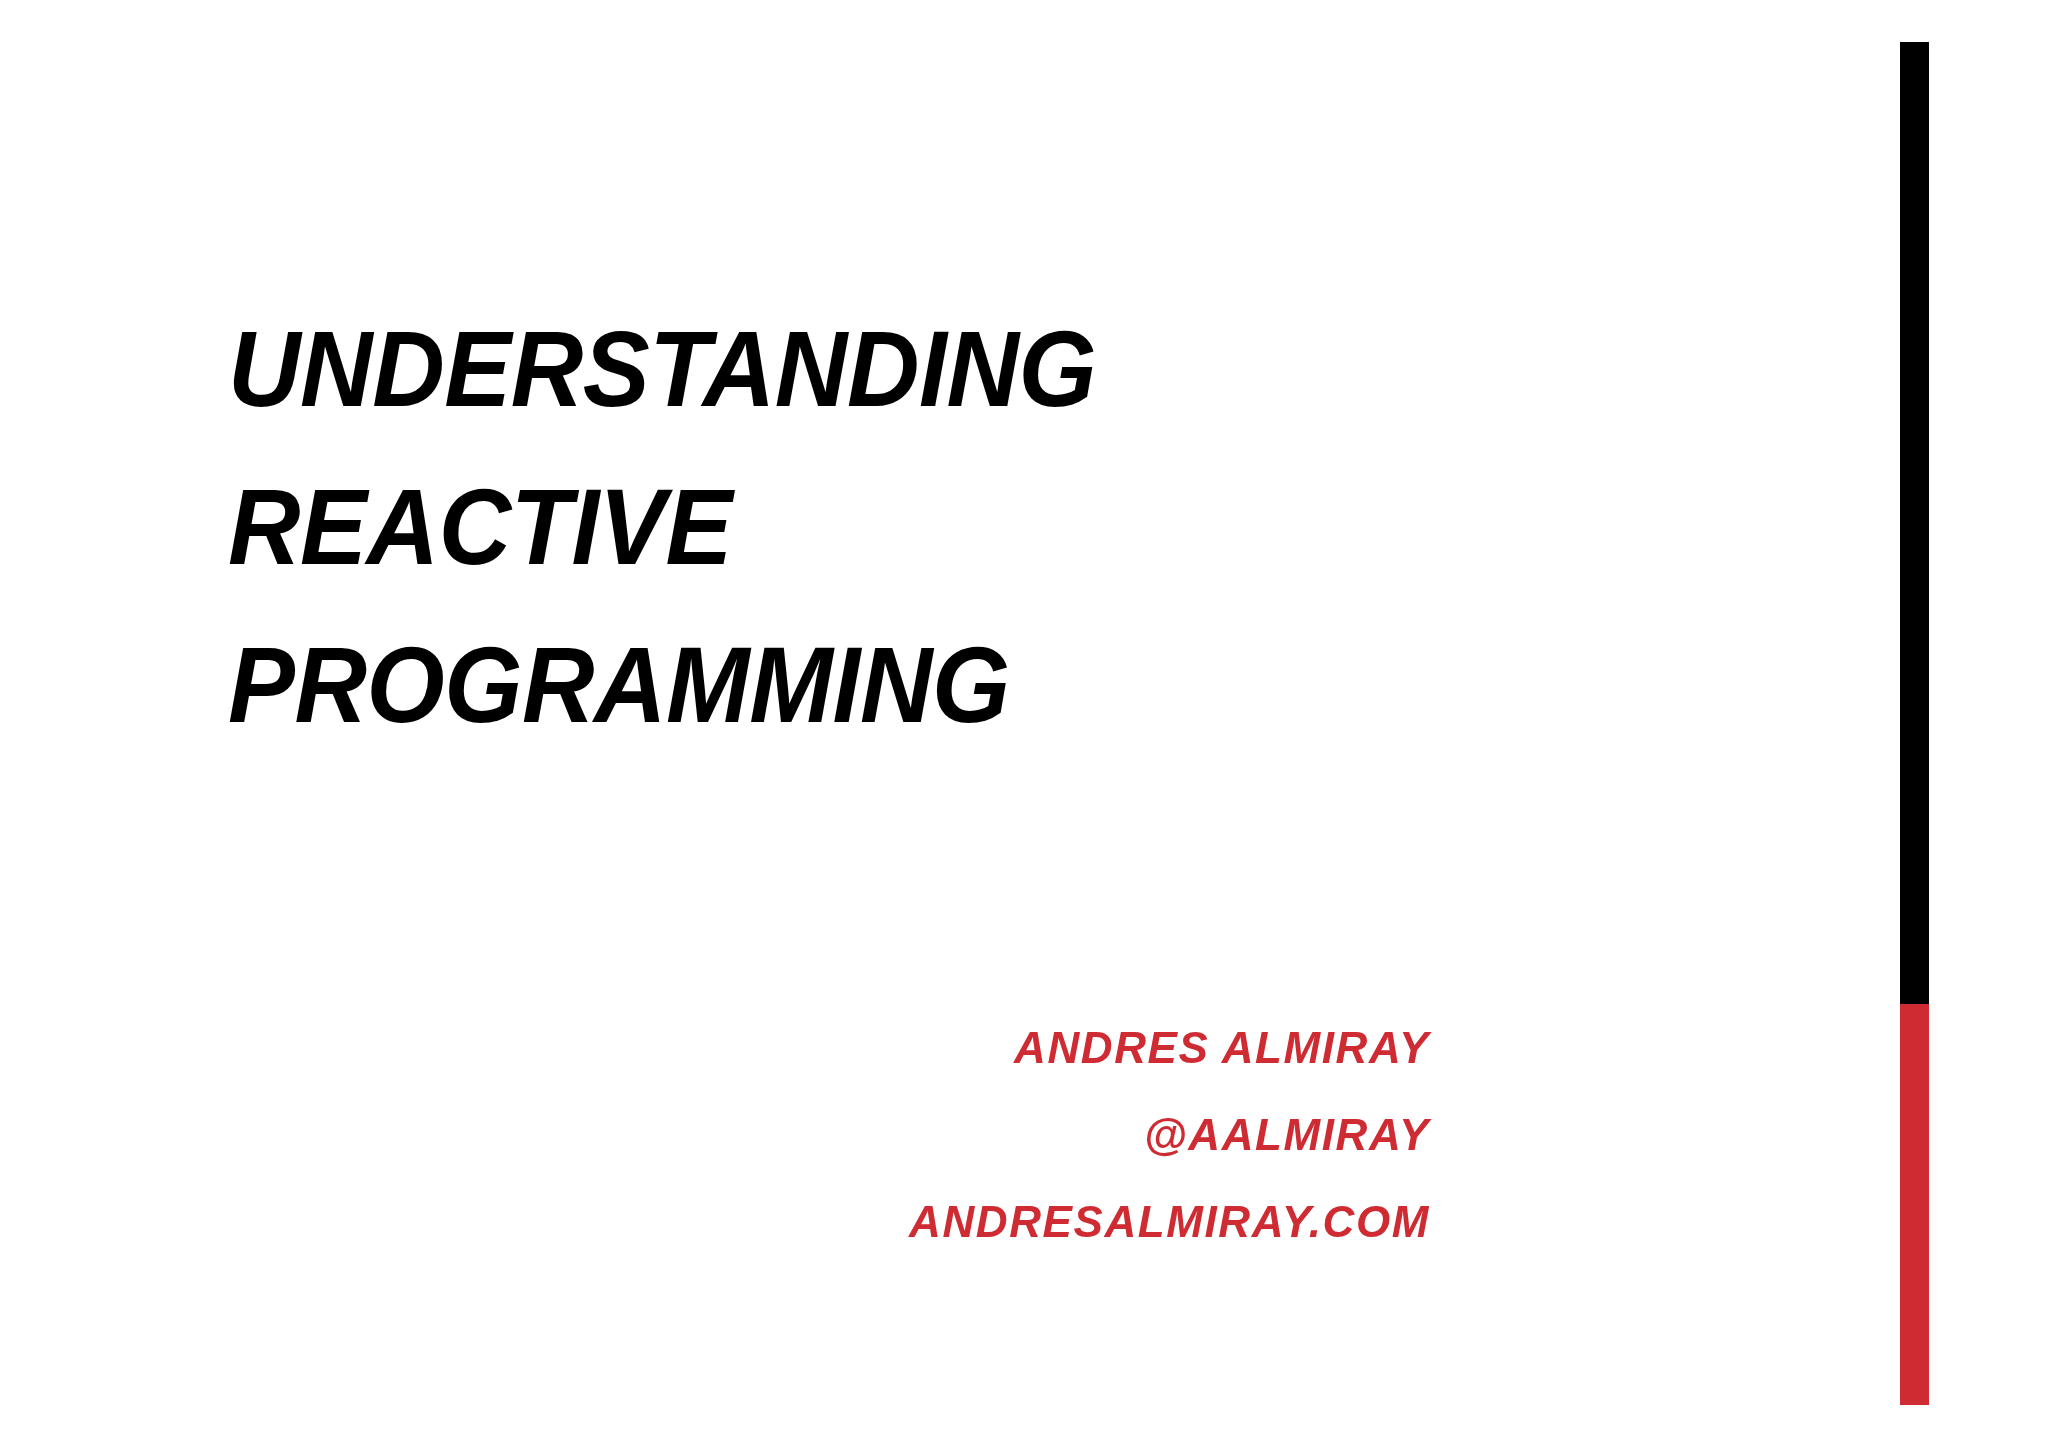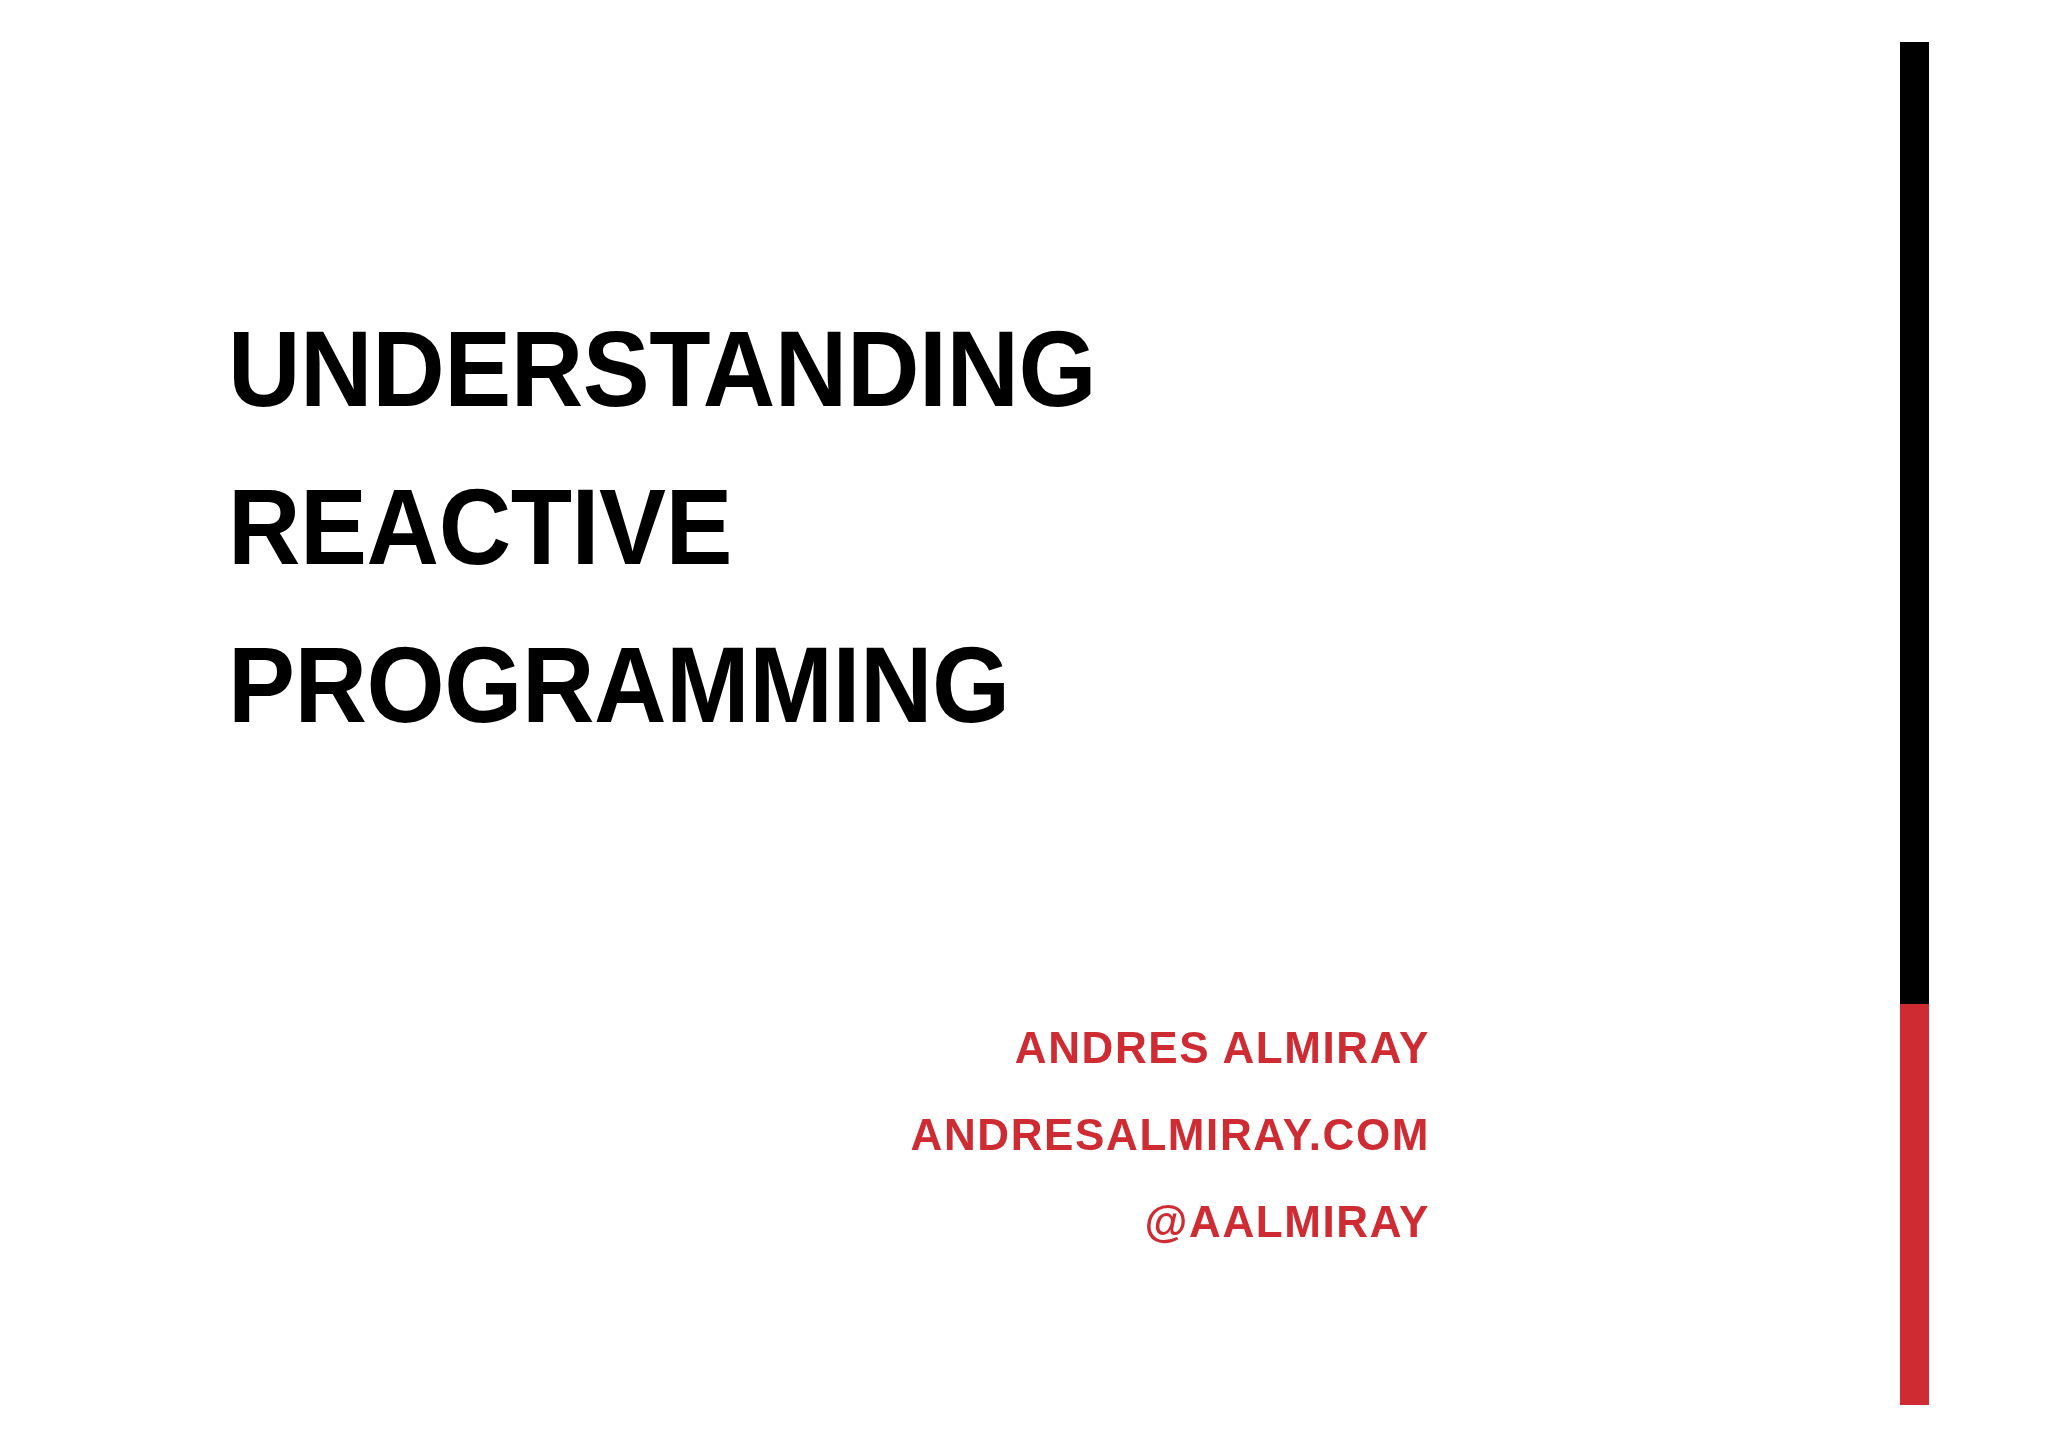--- a/index.html
+++ b/index.html
@@ -12,20 +12,21 @@
     background: #fdfdfd;
     font-family: "Liberation Sans", sans-serif;
     overflow: hidden;
   }
   #slide {
     position: relative;
     width: 2048px;
     height: 1447px;
     background: #ffffff;
     overflow: hidden;
+    font-style: italic;
   }
 
   
   #title-block {
     position: absolute;
     left: 228px;
     top: 290px;
     width: 1560px;
   }
   .title-line {
@@ -91,22 +92,22 @@
 <div id="slide">
 
   <div id="title-block">
     <div class="title-line">UNDERSTANDING</div>
     <div class="title-line">REACTIVE</div>
     <div class="title-line">PROGRAMMING</div>
   </div>
 
   <div id="byline-block">
     <div class="byline-line">ANDRES ALMIRAY</div>
+    <div class="byline-line">@AALMIRAY</div>
     <div class="byline-line">ANDRESALMIRAY.COM</div>
-    <div class="byline-line">@AALMIRAY</div>
   </div>
 
   <div id="accent-bar">
     <div id="accent-bar-top"></div>
     <div id="accent-bar-bottom"></div>
   </div>
 
 </div>
 
 </body></html>

